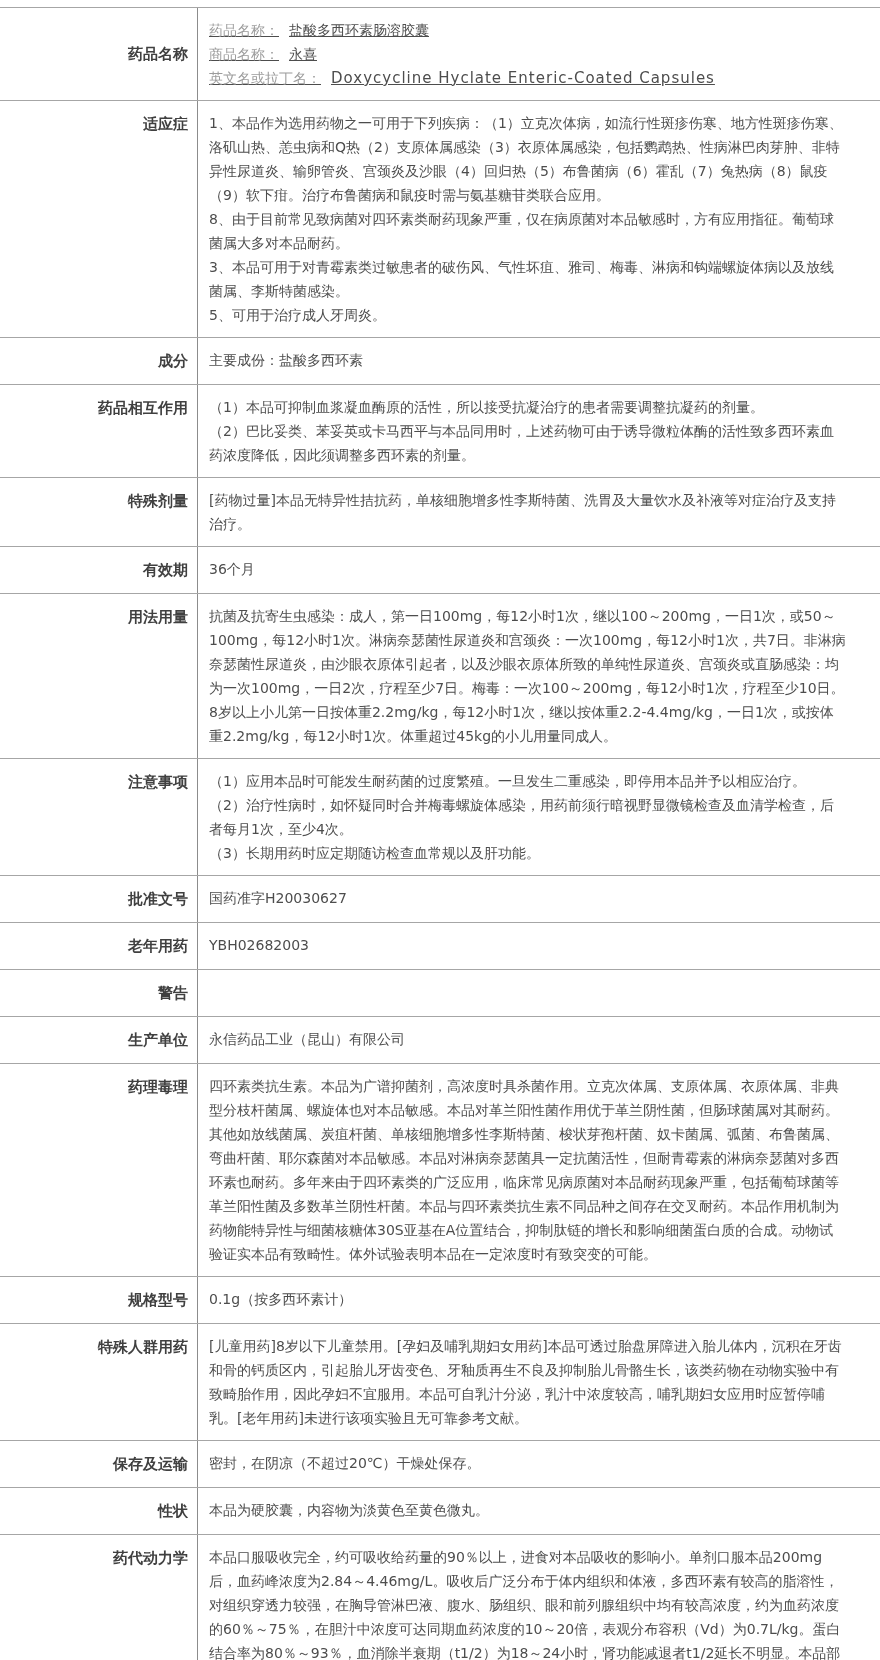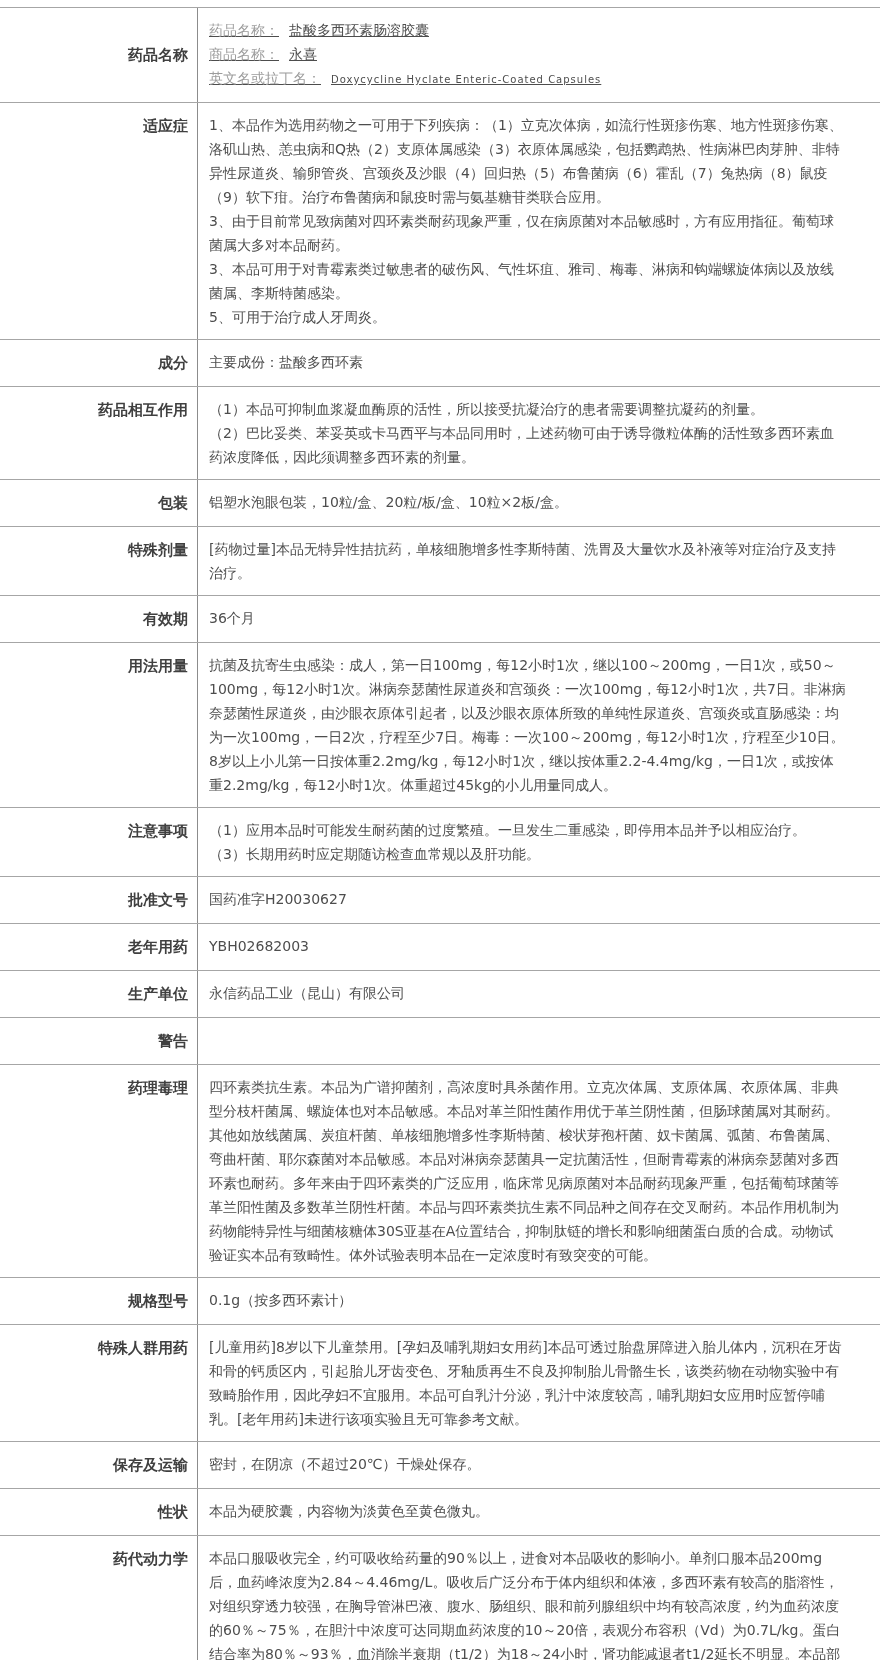--- a/index.html
+++ b/index.html
@@ -49,67 +49,61 @@
     padding:10px 34px 10px 11px;
     font-size:14px;
     line-height:24px;
     color:var(--text);
     min-height:24px;
   }
   .para{margin:0;}
   .field-line{white-space:nowrap;text-decoration:underline;}
   .field-key{color:var(--muted);padding-right:10px;}
   .field-value{color:var(--text);}
-  .field-value.latin{letter-spacing:1px;font-size:10px;}
+  .field-value.latin{letter-spacing:1px;font-size:15px;}
 </style>
 </head>
 <body>
 
 <div class="sheet">
   <div class="drug-table" id="drug-table">
   <div class="row v-center">
     <div class="label-cell">药品名称</div>
     <div class="content-cell">
           <div class="field-line"><span class="field-key">药品名称：</span><span class="field-value">盐酸多西环素肠溶胶囊</span></div>
           <div class="field-line"><span class="field-key">商品名称：</span><span class="field-value">永喜</span></div>
           <div class="field-line"><span class="field-key">英文名或拉丁名：</span><span class="field-value latin">Doxycycline Hyclate Enteric-Coated Capsules</span></div>
         </div>
   </div>
 
   <div class="row">
     <div class="label-cell">适应症</div>
     <div class="content-cell">
           <div class="para">1、本品作为选用药物之一可用于下列疾病：（1）立克次体病，如流行性斑疹伤寒、地方性斑疹伤寒、洛矶山热、恙虫病和Q热（2）支原体属感染（3）衣原体属感染，包括鹦鹉热、性病淋巴肉芽肿、非特异性尿道炎、输卵管炎、宫颈炎及沙眼（4）回归热（5）布鲁菌病（6）霍乱（7）兔热病（8）鼠疫（9）软下疳。治疗布鲁菌病和鼠疫时需与氨基糖苷类联合应用。</div>
-          <div class="para">3、由于目前常见致病菌对四环素类耐药现象严重，仅在病原菌对本品敏感时，方有应用指征。葡萄球菌属大多对本品耐药。</div>
+          <div class="para">8、由于目前常见致病菌对四环素类耐药现象严重，仅在病原菌对本品敏感时，方有应用指征。葡萄球菌属大多对本品耐药。</div>
           <div class="para">3、本品可用于对青霉素类过敏患者的破伤风、气性坏疽、雅司、梅毒、淋病和钩端螺旋体病以及放线菌属、李斯特菌感染。</div>
           <div class="para">5、可用于治疗成人牙周炎。</div>
         </div>
   </div>
 
   <div class="row">
     <div class="label-cell">成分</div>
     <div class="content-cell">
           <div class="para">主要成份：盐酸多西环素</div>
         </div>
   </div>
 
   <div class="row">
     <div class="label-cell">药品相互作用</div>
     <div class="content-cell">
           <div class="para">（1）本品可抑制血浆凝血酶原的活性，所以接受抗凝治疗的患者需要调整抗凝药的剂量。</div>
           <div class="para">（2）巴比妥类、苯妥英或卡马西平与本品同用时，上述药物可由于诱导微粒体酶的活性致多西环素血药浓度降低，因此须调整多西环素的剂量。</div>
         </div>
   </div>
 
-  <div class="row">
-    <div class="label-cell">包装</div>
-    <div class="content-cell">
-          <div class="para">铝塑水泡眼包装，10粒/盒、20粒/板/盒、10粒×2板/盒。</div>
-        </div>
-  </div>
 
   <div class="row">
     <div class="label-cell">特殊剂量</div>
     <div class="content-cell">
           <div class="para">[药物过量]本品无特异性拮抗药，单核细胞增多性李斯特菌、洗胃及大量饮水及补液等对症治疗及支持治疗。</div>
         </div>
   </div>
 
   <div class="row">
     <div class="label-cell">有效期</div>
@@ -123,51 +117,52 @@
     <div class="content-cell">
           <div class="para">抗菌及抗寄生虫感染：成人，第一日100mg，每12小时1次，继以100～200mg，一日1次，或50～100mg，每12小时1次。淋病奈瑟菌性尿道炎和宫颈炎：一次100mg，每12小时1次，共7日。非淋病奈瑟菌性尿道炎，由沙眼衣原体引起者，以及沙眼衣原体所致的单纯性尿道炎、宫颈炎或直肠感染：均为一次100mg，一日2次，疗程至少7日。梅毒：一次100～200mg，每12小时1次，疗程至少10日。</div>
           <div class="para">8岁以上小儿第一日按体重2.2mg/kg，每12小时1次，继以按体重2.2-4.4mg/kg，一日1次，或按体重2.2mg/kg，每12小时1次。体重超过45kg的小儿用量同成人。</div>
         </div>
   </div>
 
   <div class="row">
     <div class="label-cell">注意事项</div>
     <div class="content-cell">
           <div class="para">（1）应用本品时可能发生耐药菌的过度繁殖。一旦发生二重感染，即停用本品并予以相应治疗。</div>
+          <div class="para">（2）治疗性病时，如怀疑同时合并梅毒螺旋体感染，用药前须行暗视野显微镜检查及血清学检查，后者每月1次，至少4次。</div>
           <div class="para">（3）长期用药时应定期随访检查血常规以及肝功能。</div>
         </div>
   </div>
 
   <div class="row">
     <div class="label-cell">批准文号</div>
     <div class="content-cell">
           <div class="para">国药准字H20030627</div>
         </div>
   </div>
 
   <div class="row">
     <div class="label-cell">老年用药</div>
     <div class="content-cell">
           <div class="para">YBH02682003</div>
-        </div>
-  </div>
-
-  <div class="row">
-    <div class="label-cell">生产单位</div>
-    <div class="content-cell">
-          <div class="para">永信药品工业（昆山）有限公司</div>
         </div>
   </div>
 
   <div class="row">
     <div class="label-cell">警告</div>
     <div class="content-cell"></div>
   </div>
 
   <div class="row">
+    <div class="label-cell">生产单位</div>
+    <div class="content-cell">
+          <div class="para">永信药品工业（昆山）有限公司</div>
+        </div>
+  </div>
+
+  <div class="row">
     <div class="label-cell">药理毒理</div>
     <div class="content-cell">
           <div class="para">四环素类抗生素。本品为广谱抑菌剂，高浓度时具杀菌作用。立克次体属、支原体属、衣原体属、非典型分枝杆菌属、螺旋体也对本品敏感。本品对革兰阳性菌作用优于革兰阴性菌，但肠球菌属对其耐药。其他如放线菌属、炭疽杆菌、单核细胞增多性李斯特菌、梭状芽孢杆菌、奴卡菌属、弧菌、布鲁菌属、弯曲杆菌、耶尔森菌对本品敏感。本品对淋病奈瑟菌具一定抗菌活性，但耐青霉素的淋病奈瑟菌对多西环素也耐药。多年来由于四环素类的广泛应用，临床常见病原菌对本品耐药现象严重，包括葡萄球菌等革兰阳性菌及多数革兰阴性杆菌。本品与四环素类抗生素不同品种之间存在交叉耐药。本品作用机制为药物能特异性与细菌核糖体30S亚基在A位置结合，抑制肽链的增长和影响细菌蛋白质的合成。动物试验证实本品有致畸性。体外试验表明本品在一定浓度时有致突变的可能。</div>
         </div>
   </div>
 
   <div class="row">
     <div class="label-cell">规格型号</div>
     <div class="content-cell">
           <div class="para">0.1g（按多西环素计）</div>

